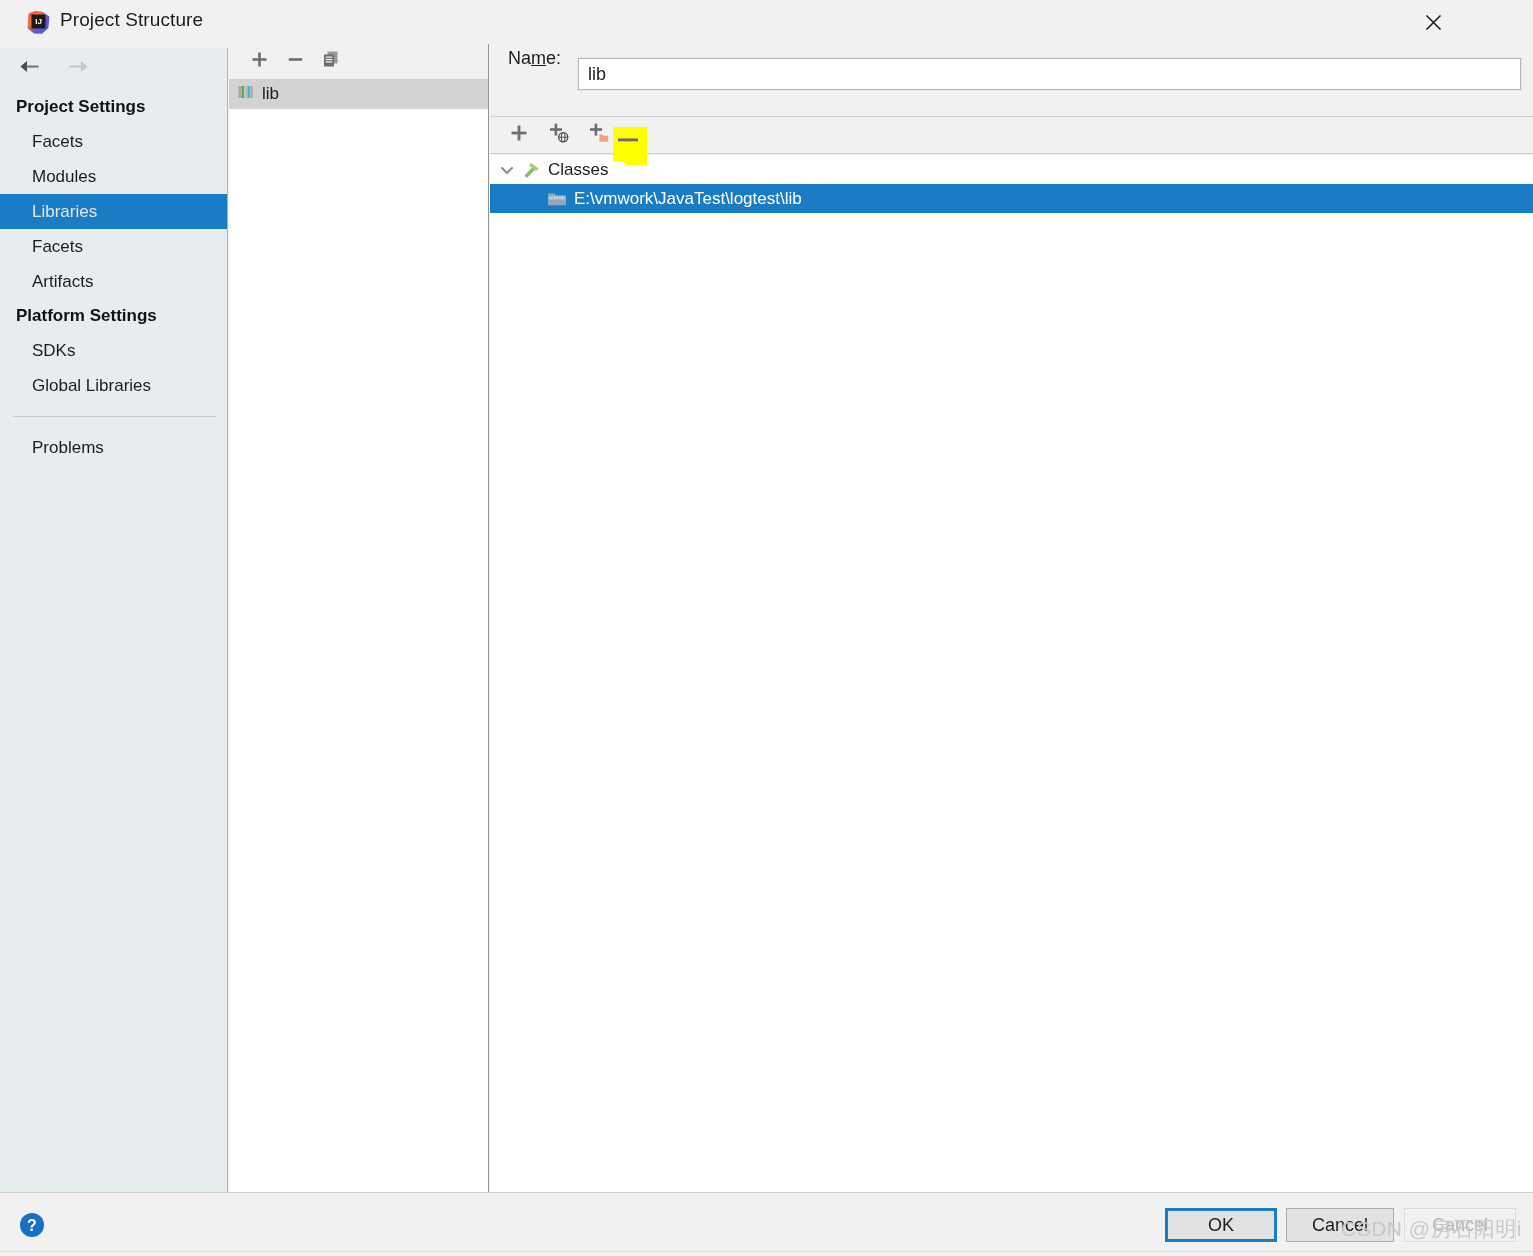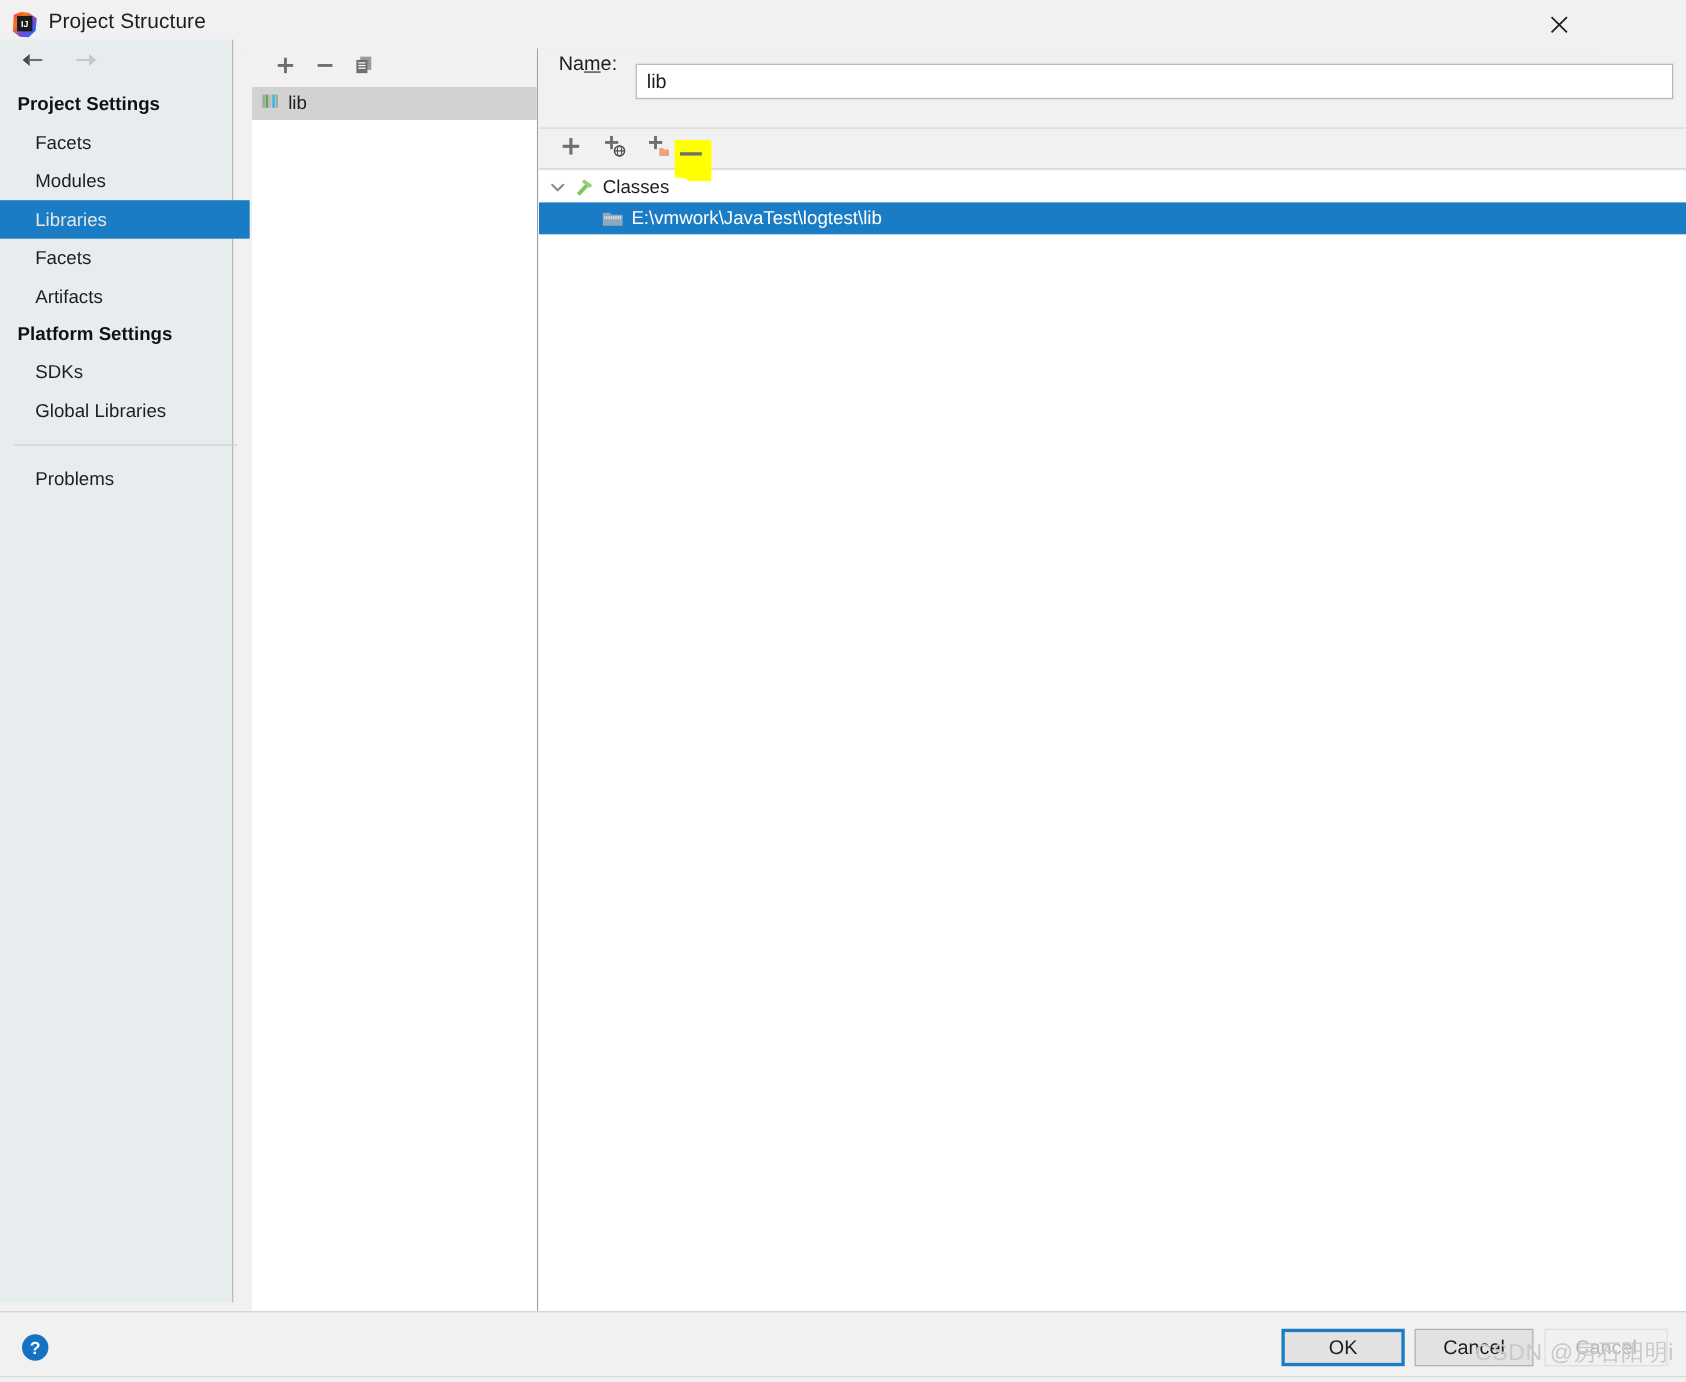--- a/index.html
+++ b/index.html
@@ -20,21 +20,21 @@
     position: relative;
     width: 1533px;
     height: 1256px;
     background: #f1f1f1;
     box-sizing: border-box;
   }
 
   
   .titlebar {
     position: absolute;
-    left: 0; top: 0;
+    left: 16px; top: 0;
     width: 1453px; height: 44px;
     background: #f1f1f1;
     display: flex;
     align-items: center;
   }
   .app-logo {
     position: absolute;
     left: 10px; top: 10px;
     width: 25px; height: 25px;
   }
@@ -52,22 +52,22 @@
     display: flex;
     align-items: center;
     justify-content: center;
     cursor: default;
   }
   .close-btn svg { display: block; }
 
   
   .sidebar {
     position: absolute;
-    left: 0; top: 36px;
-    width: 212px; height: 1148px;
+    left: 0; top: 48px;
+    width: 228px; height: 1148px;
     background: #e7ecef;
     border-right: 1px solid #b4b4b4;
     box-sizing: border-box;
   }
   .nav-arrows {
     position: absolute;
     left: 0; top: 0;
     width: 227px; height: 42px;
     display: flex;
     align-items: center;

